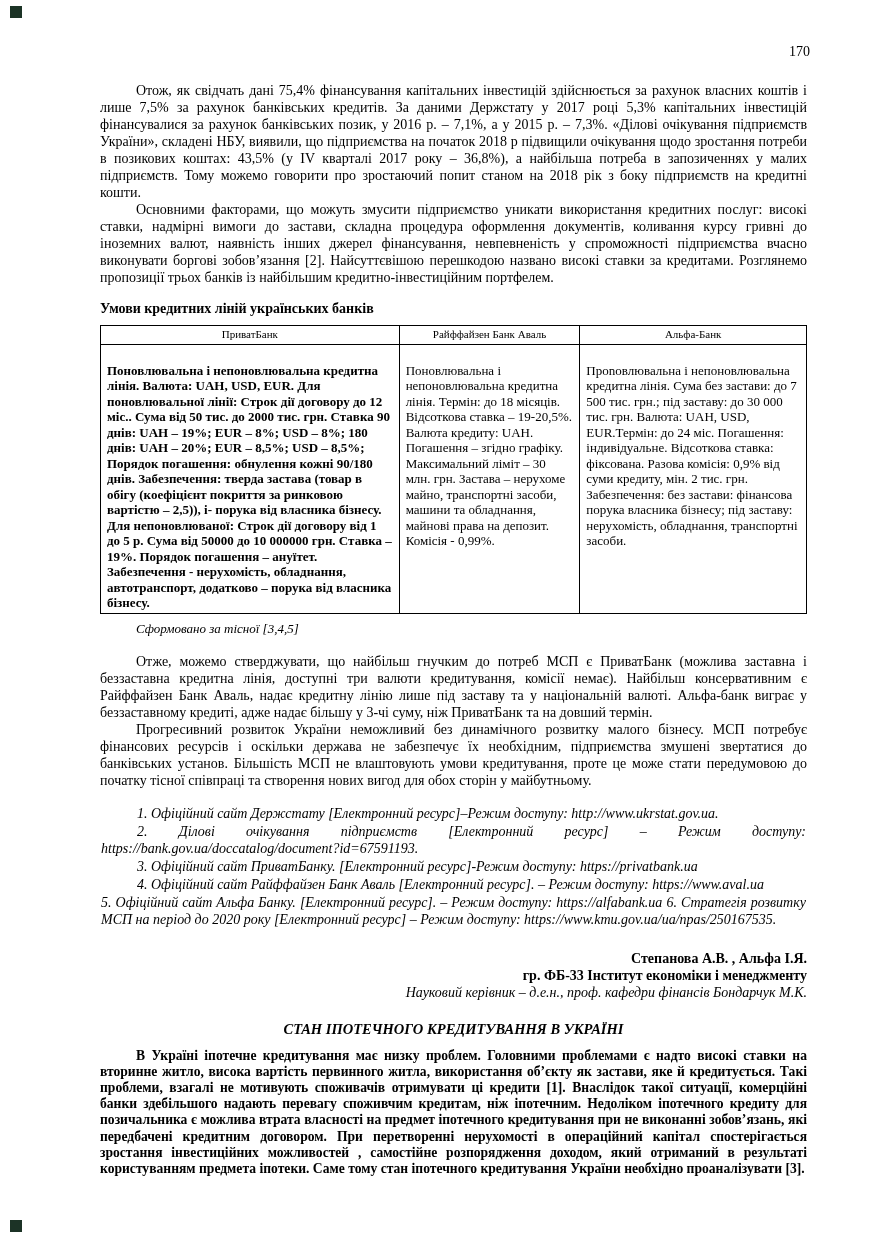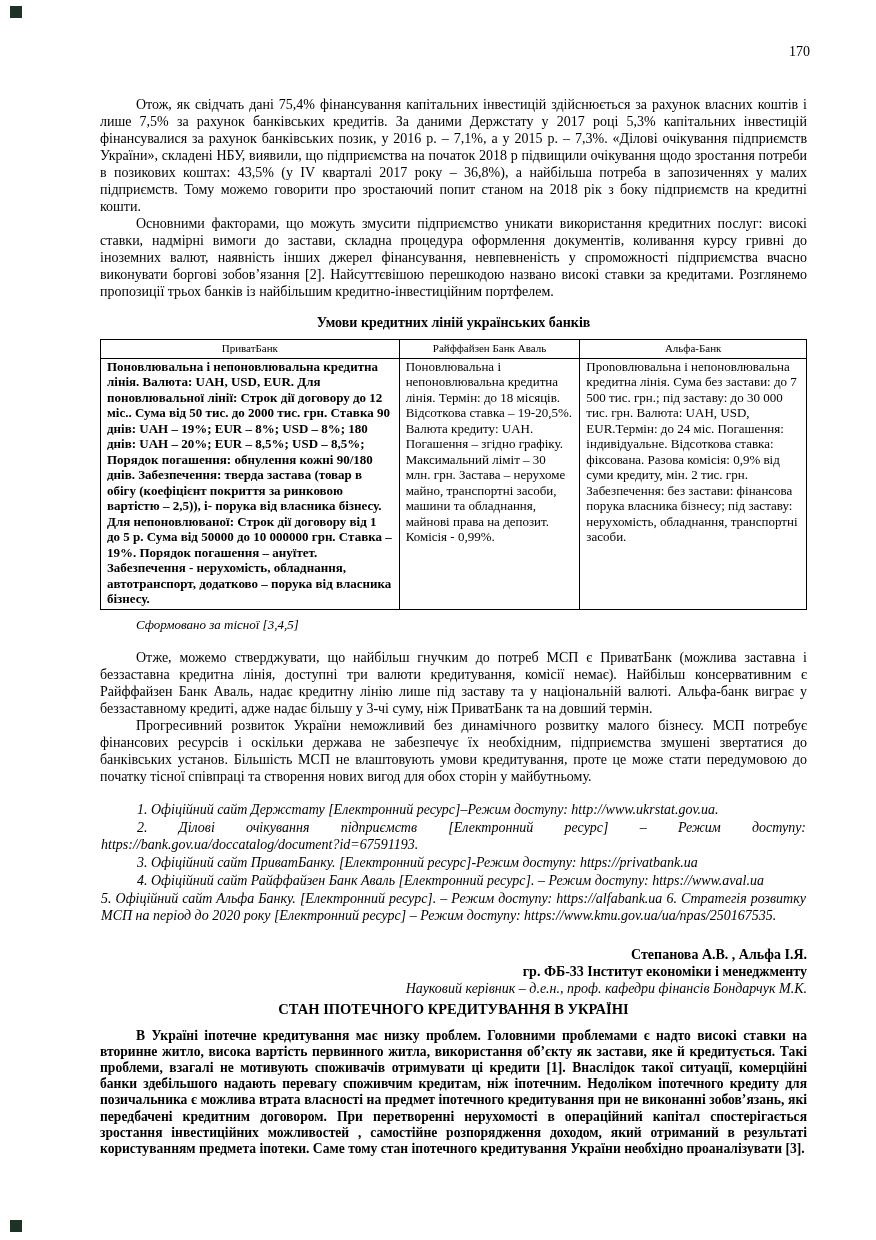--- a/index.html
+++ b/index.html
@@ -17,44 +17,44 @@
     width: 12px; height: 12px;
     background: #1c3326;
   }
   .corner-mark.top { top: 6px; }
   .corner-mark.bottom { top: 1220px; }
   .page-number {
     position: absolute; top: 44px; right: 66px;
     font-size: 14px;
   }
   .content {
-    position: absolute; left: 100px; top: 96px; width: 707px;
+    position: absolute; left: 100px; top: 82px; width: 707px;
   }
   .para {
     margin: 0;
     font-size: 14px; line-height: 17px;
     text-align: justify;
   }
   .indent { text-indent: 36px; }
   .gap-top { margin-top: 16px; }
   .table-title {
     margin: 15px 0 8px 0;
-    text-align: center;
+    text-align: left;
     font-weight: bold;
     font-size: 14px;
   }
   table.banks-table {
     width: 100%;
     border-collapse: collapse;
     table-layout: fixed;
   }
   table.banks-table th, table.banks-table td {
     border: 1px solid #000;
     font-size: 13px; line-height: 15.5px;
-    padding: 0 6px 2px 6px;
+    padding: 18px 6px 2px 6px;
     vertical-align: top;
     text-align: left;
   }
   table.banks-table th {
     text-align: center;
     font-weight: normal;
     font-size: 11px;
     padding: 1px 4px;
   }
   td.cell-bold { font-weight: bold; }
@@ -73,24 +73,25 @@
   }
   .authors {
     margin-top: 22px;
     text-align: right;
     font-size: 14px; line-height: 17px;
   }
   .authors p { margin: 0; }
   .authors-names, .authors-affiliation { font-weight: bold; }
   .authors-supervisor { font-style: italic; }
   .section-title {
-    margin: 4px 0 10px 0;
+    margin: 20px 0 10px 0;
     text-align: center;
     font-size: 14.5px;
     font-weight: bold;
+    font-style: italic;
   }
   .bold-para {
     font-weight: bold;
     font-size: 13.6px;
     line-height: 16.2px;
   }
 </style>
 </head>
 <body>
 

